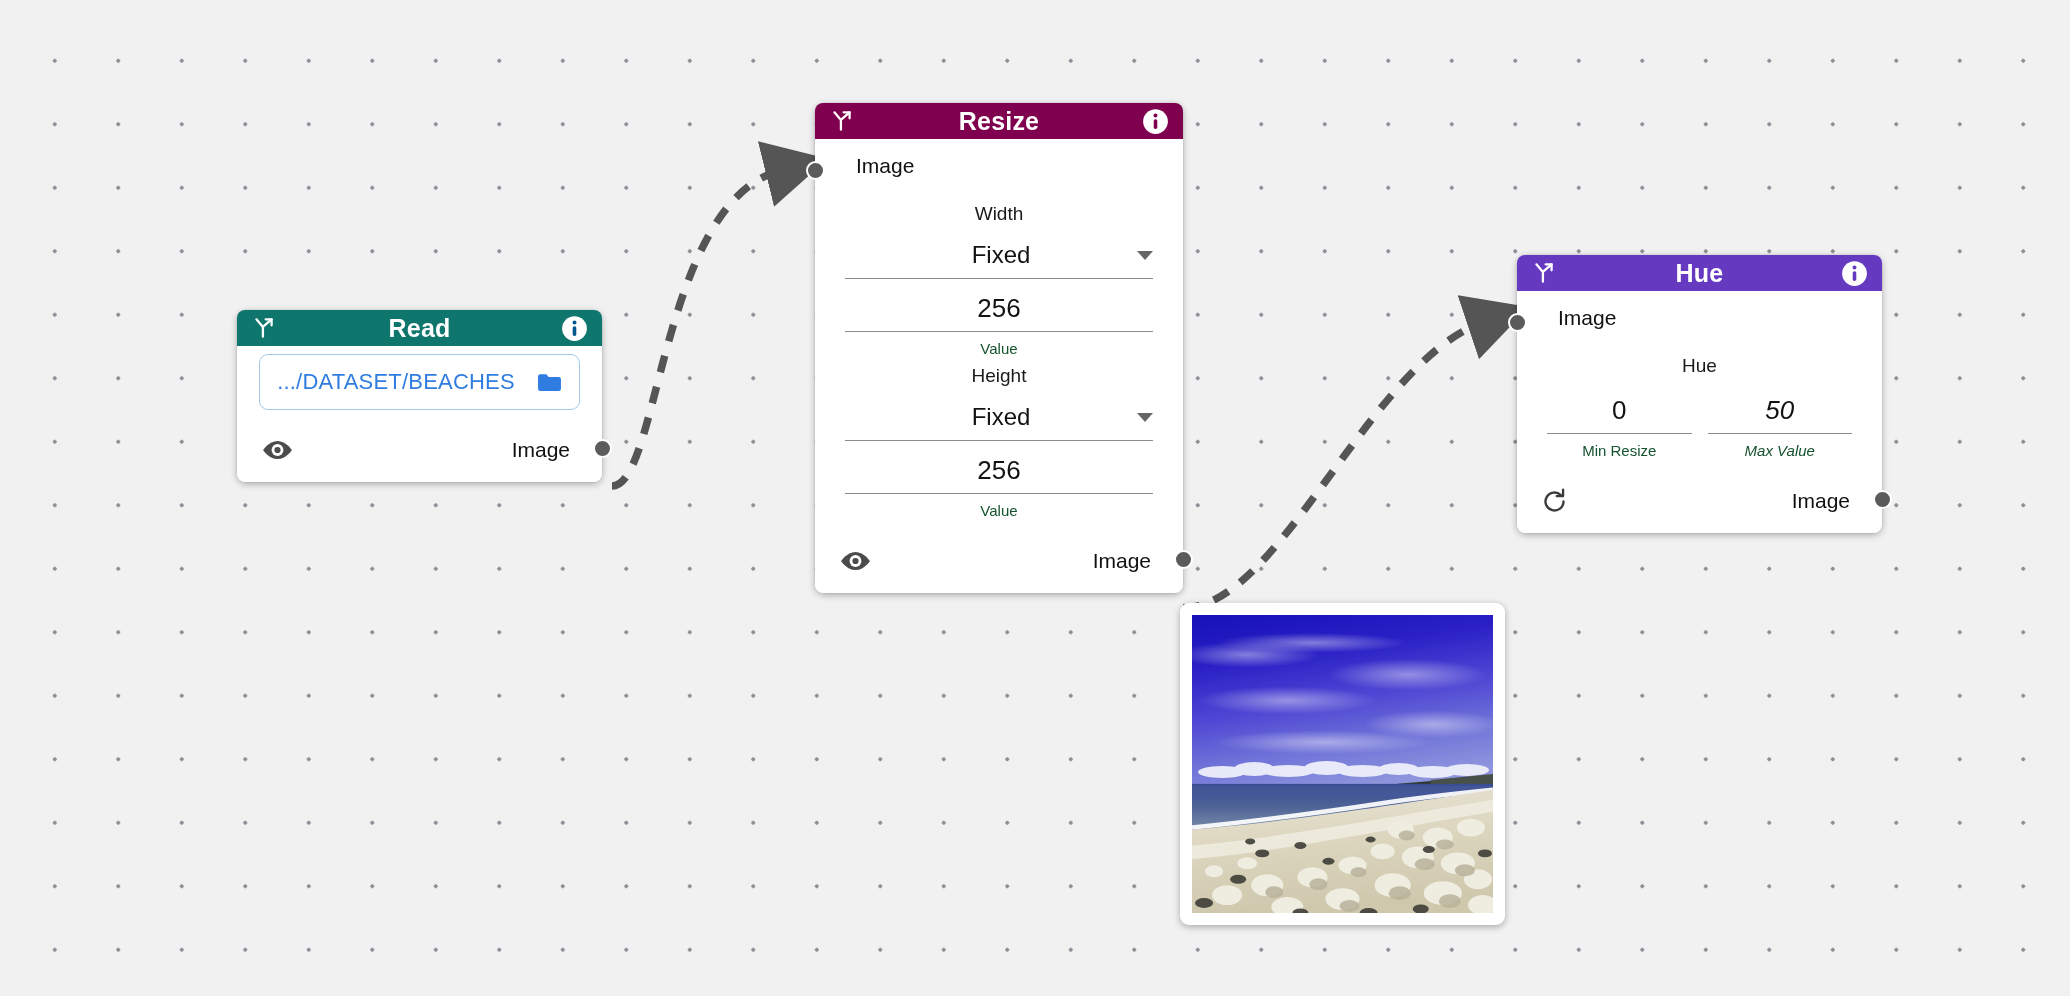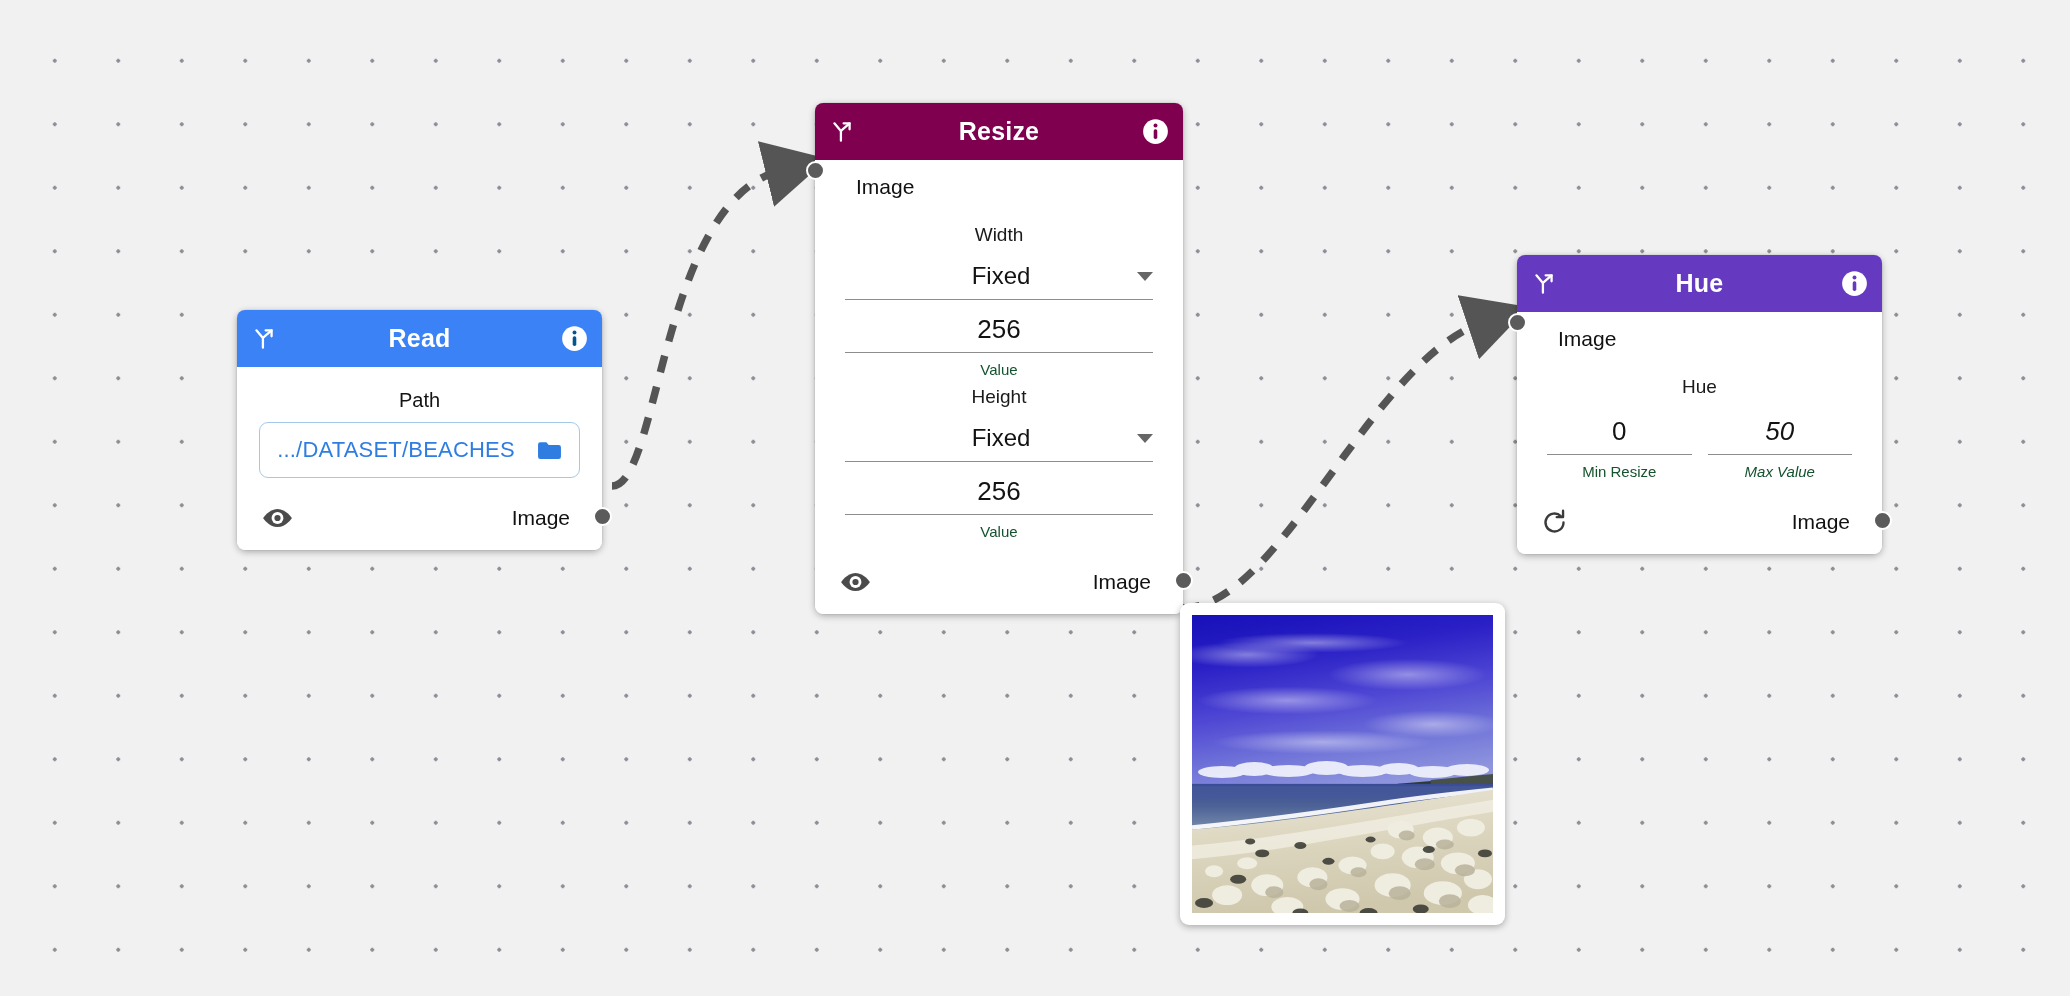--- a/index.html
+++ b/index.html
@@ -14,21 +14,21 @@
   #canvas{position:absolute;inset:0;}
   .edge-layer{position:absolute;left:0;top:0;width:2070px;height:996px;pointer-events:none;}
 
   
   .node{
     position:absolute;background:#ffffff;border-radius:9px;
     box-shadow:0 2px 7px rgba(0,0,0,.30), 0 0 0 0.5px rgba(0,0,0,.07);
     overflow:visible;
   }
   .node-head{
-    height:57px;border-radius:8px 8px 0 0;display:flex;align-items:center;
+    height:36px;border-radius:8px 8px 0 0;display:flex;align-items:center;
     padding:0 14px;position:relative;color:#fff;
   }
   .node-title{
     position:absolute;left:0;right:0;text-align:center;
     font-size:25px;font-weight:700;letter-spacing:.2px;pointer-events:none;
   }
   .head-icon{width:26px;height:26px;position:relative;z-index:2;}
   .info-icon{width:27px;height:27px;margin-left:auto;position:relative;z-index:2;}
   .node-body{padding:8px;background:#fff;border-radius:0 0 8px 8px;}
 
@@ -99,39 +99,38 @@
     <defs>
       <marker id="arrow" markerWidth="9" markerHeight="9" refX="2.2" refY="4.5" orient="auto">
         <path d="M0,0 L8.5,4.5 L0,9 Z" fill="#555555"></path>
       </marker>
     </defs>
     <path d="M 612 486 C 660 486, 660 200, 782 170" fill="none" stroke="#555555" stroke-width="7.5" stroke-dasharray="17 15" stroke-linecap="butt" marker-end="url(#arrow)"></path>
     <path d="M 1183 608 C 1280 608, 1370 360, 1484 322" fill="none" stroke="#555555" stroke-width="7.5" stroke-dasharray="17 15" stroke-linecap="butt" marker-end="url(#arrow)"></path>
   </svg>
 
   <div class="node" id="node-read" style="left:237px;top:310px;width:365px;">
-    <div class="node-head" style="background:#3b82f6;">
+    <div class="node-head" style="background:#0f766e;">
       <span class="head-icon">
         <svg viewBox="0 0 24 24" width="26" height="26" fill="none" stroke="#ffffff" stroke-width="2.1" stroke-linecap="round" stroke-linejoin="round">
           <path d="M5 4 L11 11 L11 20"></path>
           <path d="M11 11 L19 4"></path>
           <path d="M19 4 L13.5 4 M19 4 L19 9.5"></path>
         </svg>
       </span>
       <span class="node-title">Read</span>
       <span class="info-icon">
         <svg viewBox="0 0 24 24" width="27" height="27">
           <circle cx="12" cy="12" r="11" fill="#ffffff"></circle>
           <circle cx="12" cy="6.6" r="1.75" fill="#03578f"></circle>
           <rect x="10.4" y="10" width="3.2" height="8.6" rx="1.5" fill="#03578f"></rect>
         </svg>
       </span>
     </div>
     <div class="node-body">
-      <div class="path-label">Path</div>
       <div class="path-box">
         <span class="path-text">.../DATASET/BEACHES</span>
         <span class="folder-ic">
           <svg viewBox="0 0 24 18" width="25" height="19">
             <path d="M1 3.2 a2.2 2.2 0 0 1 2.2 -2.2 H9 l2.2 2.6 H20.8 A2.2 2.2 0 0 1 23 5.8 V15 a2.2 2.2 0 0 1 -2.2 2.2 H3.2 A2.2 2.2 0 0 1 1 15 Z" fill="#2f7de1"></path>
           </svg>
         </span>
       </div>
       <div class="node-foot" style="margin-top:16px;">
         <span class="eye-ic">

